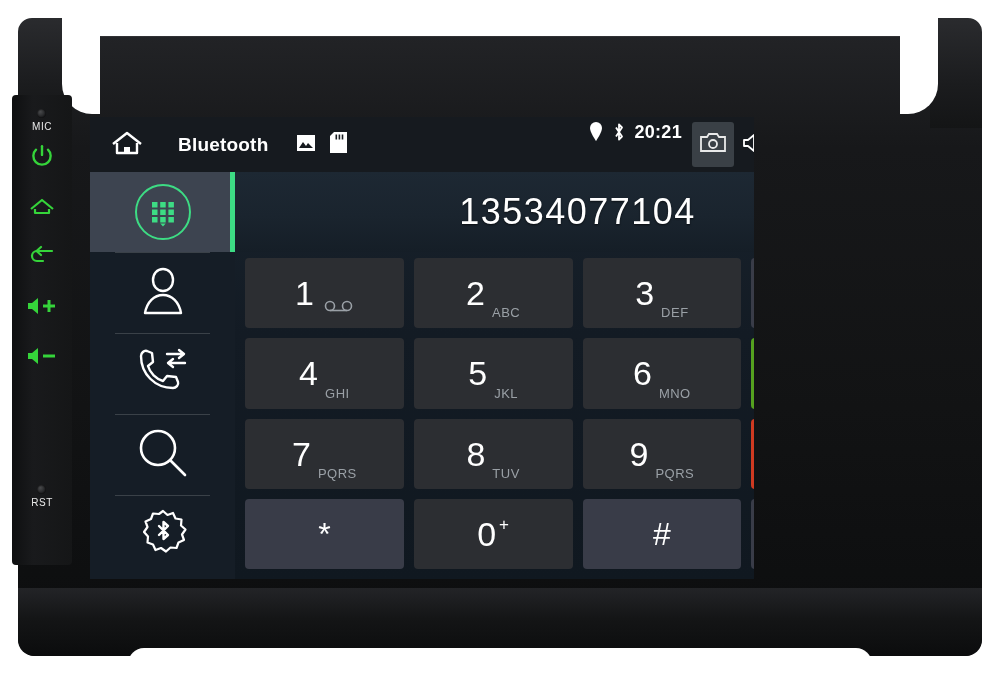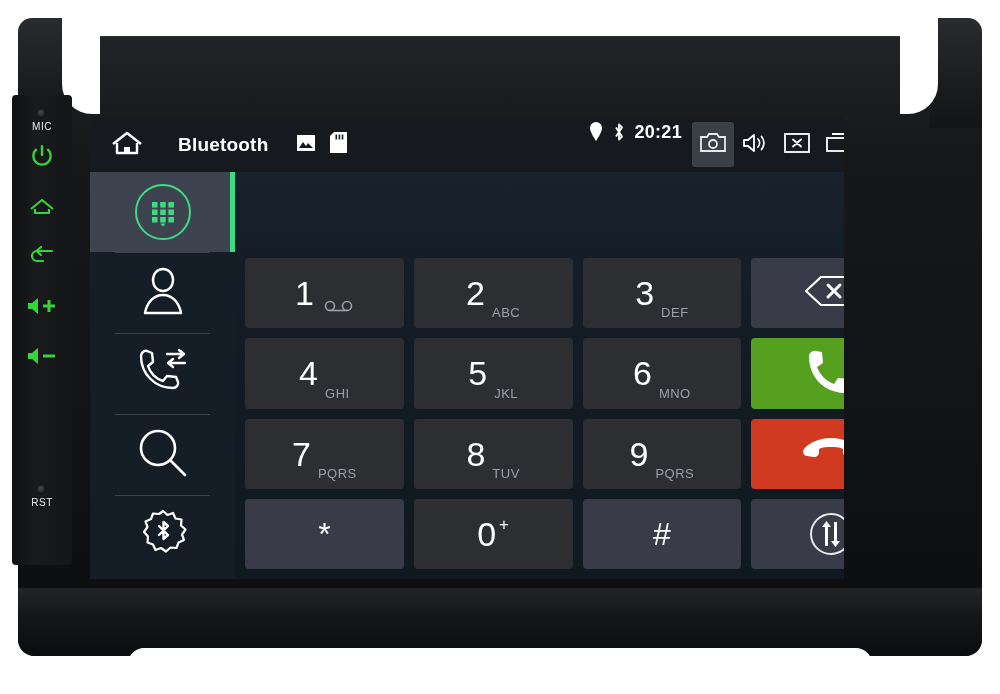--- a/index.html
+++ b/index.html
@@ -72,21 +72,21 @@
   .hw-hole {
     position: absolute; width: 9px; height: 9px; border-radius: 50%;
     background: radial-gradient(circle at 35% 30%, #4a4b4d, #1d1e20 70%);
     box-shadow: inset 0 0 2px #000;
     left: 25px;
   }
   .hw-ico svg { display:block; margin:0 auto; }
 
   
   .screen {
-    position: absolute; left: 90px; top: 117px; width: 754px; height: 462px;
+    position: absolute; left: 90px; top: 117px; width: 664px; height: 462px;
     background: #eab308;
     overflow: hidden;
   }
 
   
   .statusbar {
     position: absolute; left:0; top:0; width: 830px; height: 55px;
     background: #161a1f;
     display: flex; align-items: center;
   }
@@ -392,20 +392,23 @@
         <div class="side-item">
           <span>
             <svg width="52" height="52" viewBox="0 0 52 52" fill="none" stroke="#ffffff" stroke-width="2.2" stroke-linejoin="round">
               <path d="M26 3 l4.5 4 5.5-2 2.5 5.5 6 1 -0.5 6 4.5 4 -3.5 5 2 5.5 -5.5 2.5 -2 5.5 -6-0.5 -4.5 4 -5-3.5 -5.5 2 -2.5-5.5 -5.5-2 0.5-6 -4-4.5 3.5-5 -2-5.5 5.5-2.5 2-5.5 6 0.5z"></path>
               <path d="M22 18 L31 27 L26.5 31 V14 L31 18 L22 27" stroke-width="2.4" stroke-linecap="round"></path>
             </svg>
           </span>
         </div>
       </div>
 
+      <div class="numberbar">
+        <span class="numbertext">13534077104</span>
+      </div>
 
       <div class="keypad">
 
         <div class="key">
           <span class="key-digit">1</span>
           <span class="key-vm">
             <svg width="30" height="12" viewBox="0 0 30 12" fill="none" stroke="#9aa0a6" stroke-width="1.6">
               <circle cx="6" cy="6" r="4.5"></circle>
                 <circle cx="23" cy="6" r="4.5"></circle>
                 <path d="M6 10.5 H23"></path>

